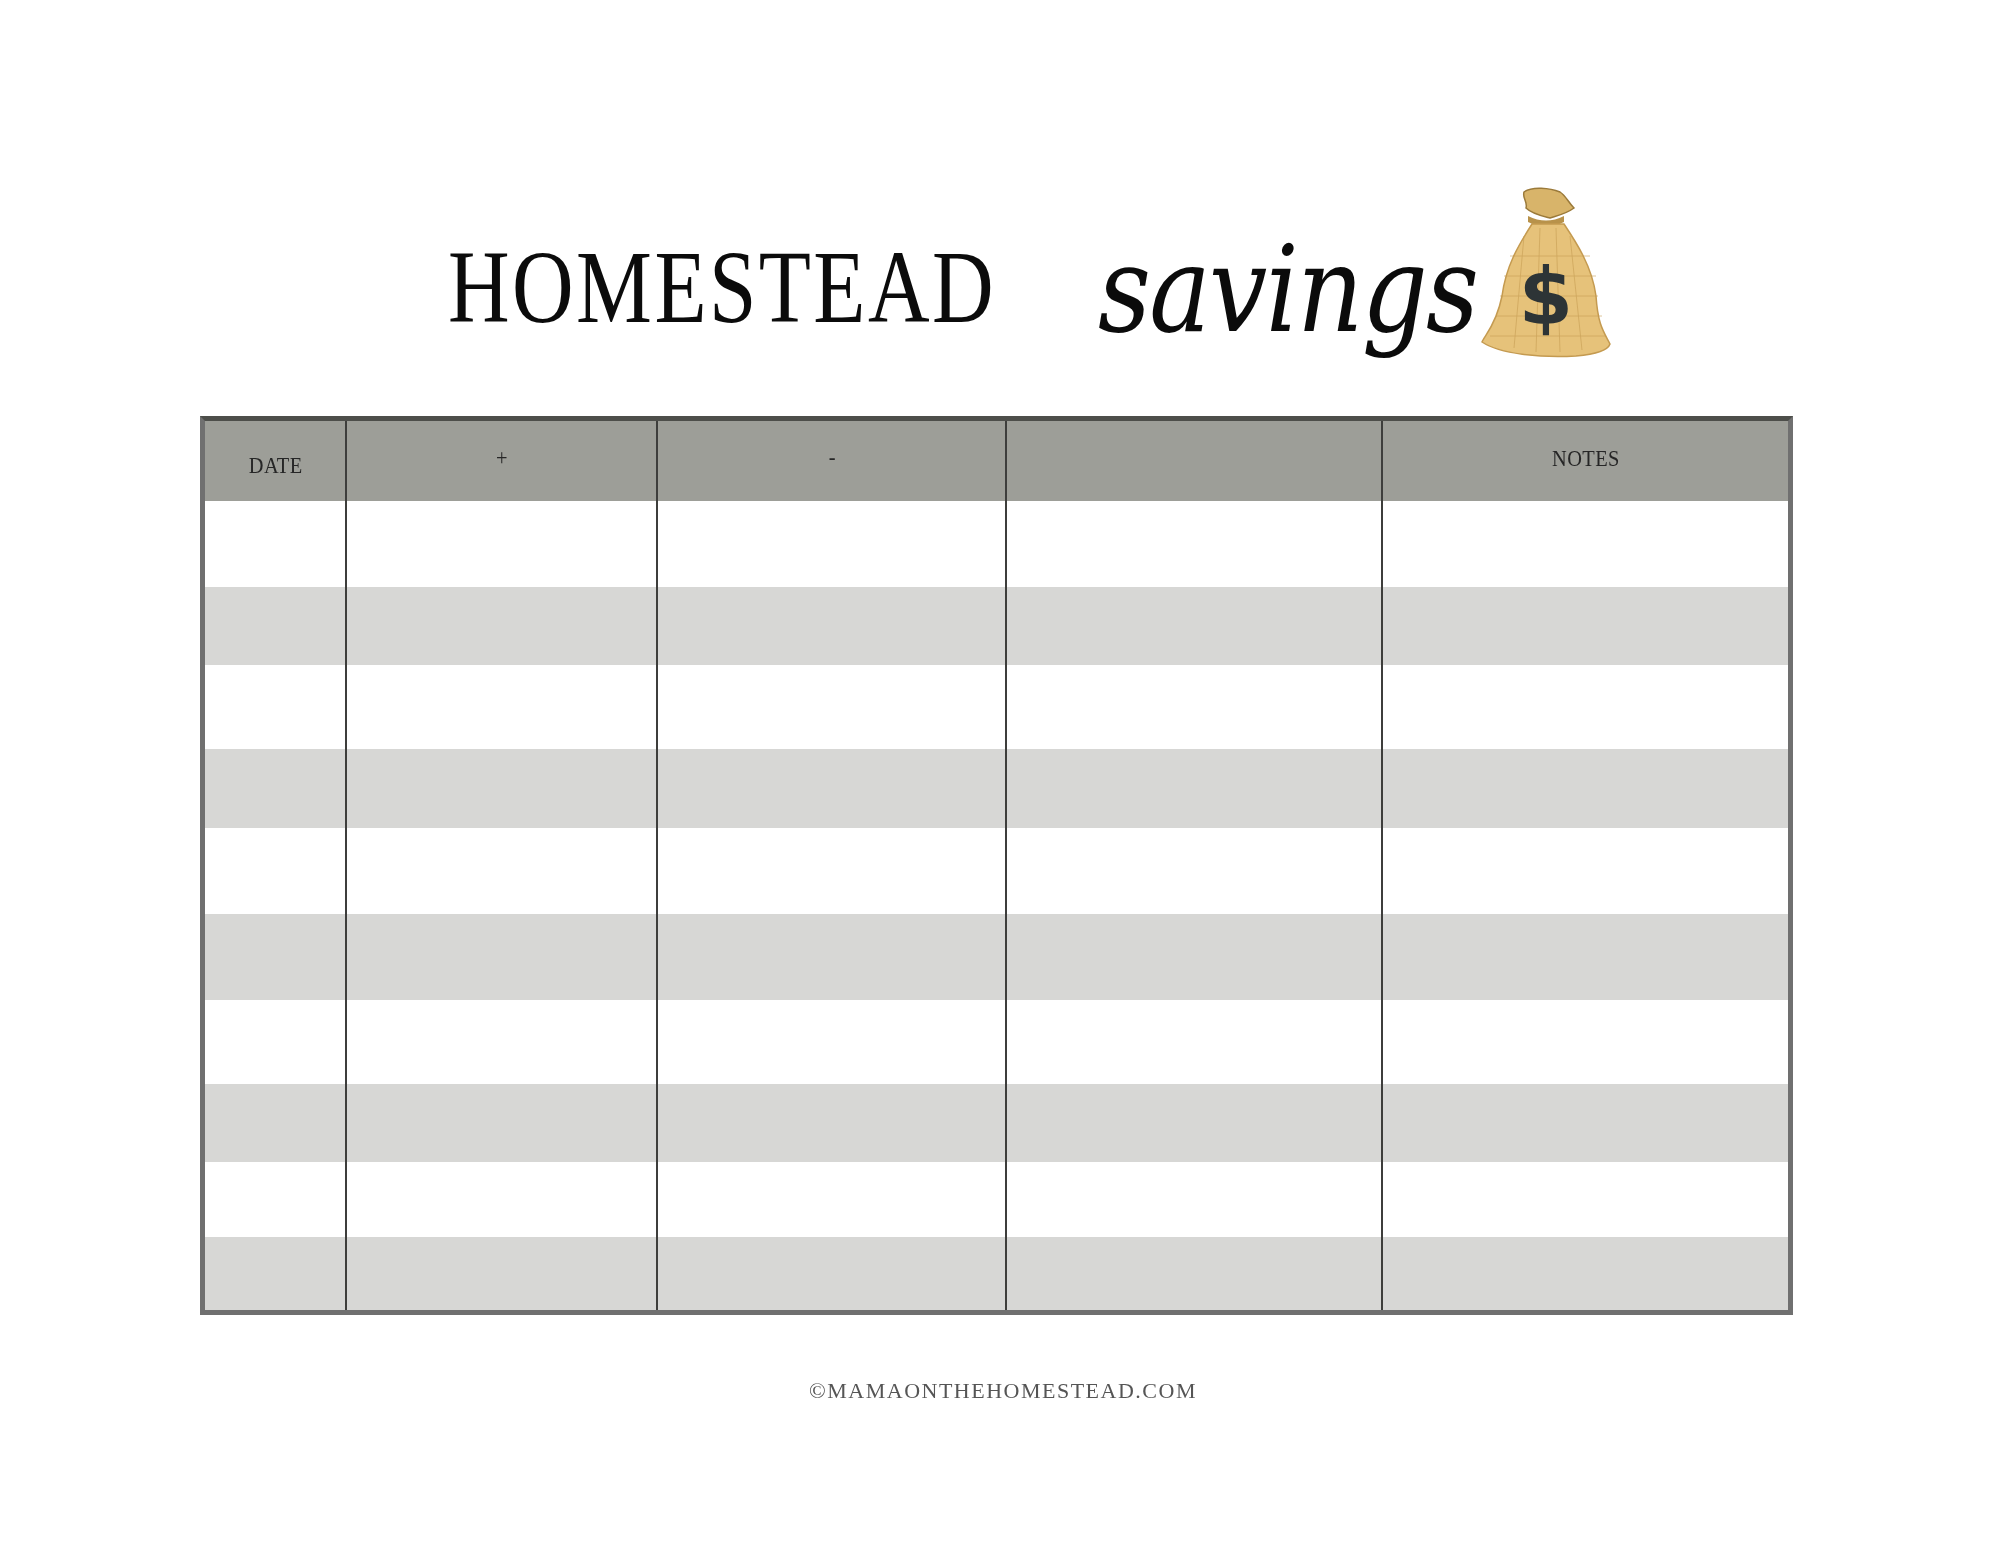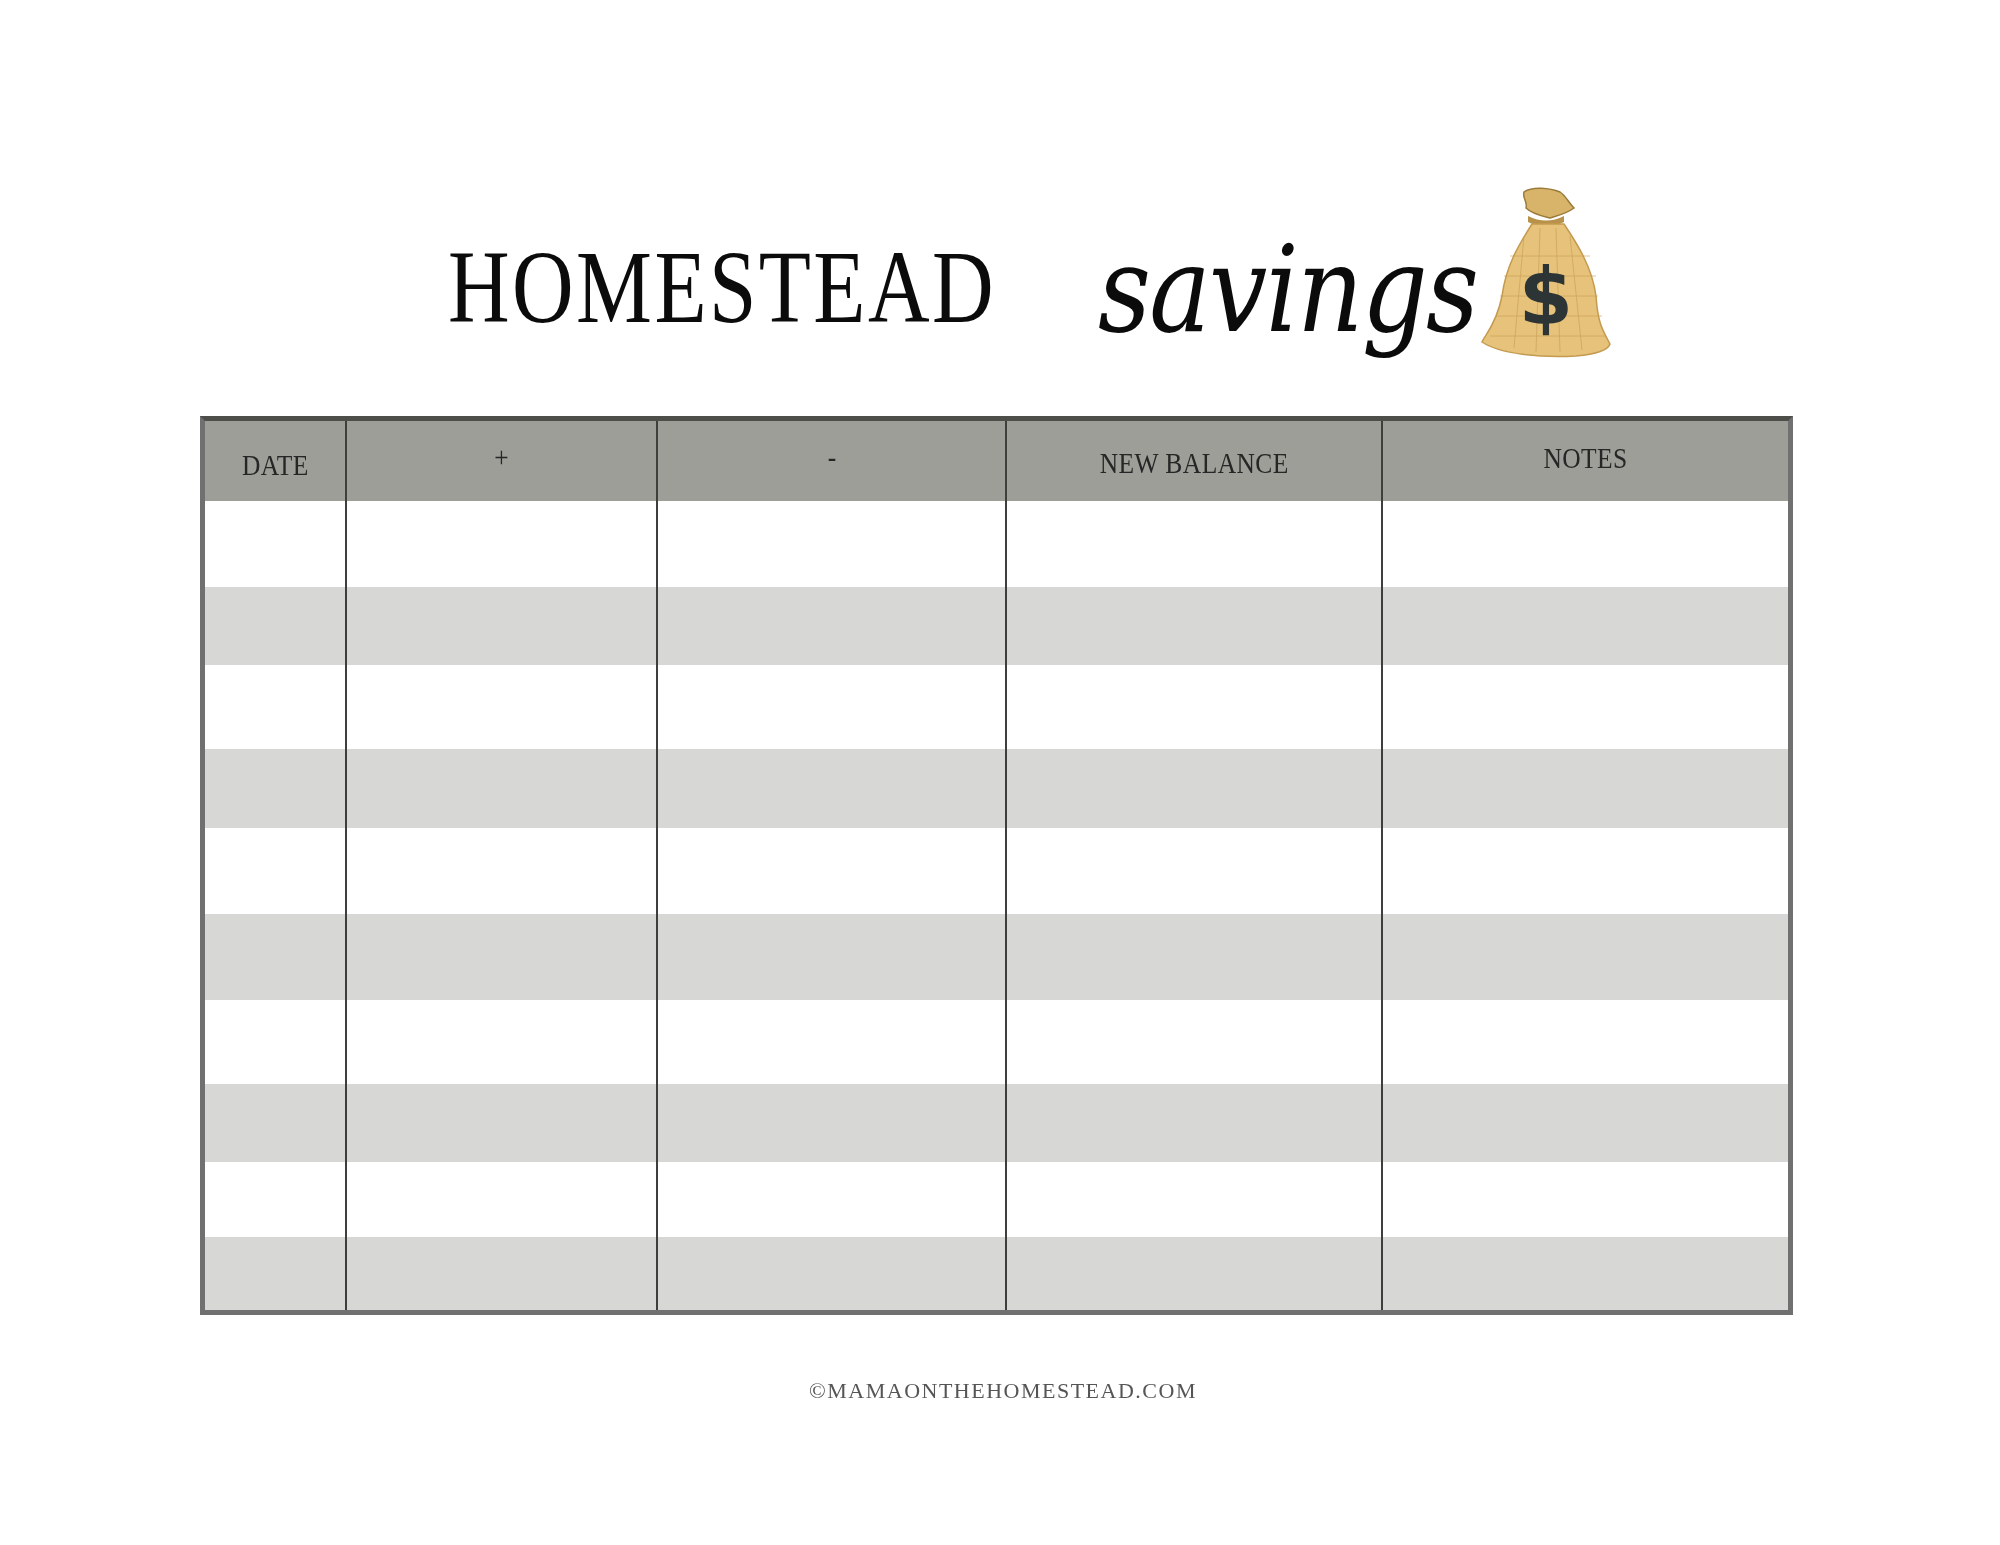--- a/index.html
+++ b/index.html
@@ -26,21 +26,21 @@
     box-sizing: border-box; border: 5px solid #707070; border-top-color: #4d4e4a;
     pointer-events: none;
   }
   .header-row {
     position: absolute; left: 200px; top: 416px; width: 1593px; height: 85px;
     background: #9d9e98; border-top: 5px solid #4d4e4a; box-sizing: border-box;
     border-left: 5px solid #4d4e4a; border-right: 5px solid #4d4e4a;
   }
   .hdr-cell {
     position: absolute; top: 0; height: 80px; display: flex; align-items: center; justify-content: center;
-    font-family: "Liberation Serif", serif; font-size: 30px; color: #262626; letter-spacing: 0.5px;
+    font-family: "Liberation Serif", serif; font-size: 24px; color: #262626; letter-spacing: 0.5px;
   }
   .hdr-cell span { display: inline-block; transform: scaleX(0.85); }
   .row { position: absolute; left: 205px; width: 1583px; }
   .row.white { background: #ffffff; }
   .row.gray { background: #d7d7d5; }
   .vline { position: absolute; top: 416px; width: 2px; height: 897px; background: #3e3e3c; }
 
   .footer {
     position: absolute; left: 0; width: 2000px; top: 1378px; text-align: center;
     font-family: "Liberation Serif", serif; font-size: 22px; letter-spacing: 1.5px; color: #555555; margin-left: 6px;
@@ -94,23 +94,20 @@
   <div class="header-row">
     <div class="hdr-cell" style="left:0;width:141px;top:4px;">
       <span>DATE</span>
     </div>
     <div class="hdr-cell" style="left:142px;width:310px;top:-4px;">
       <span>+</span>
     </div>
     <div class="hdr-cell" style="left:453px;width:348px;top:-4px;">
       <span>-</span>
     </div>
-    <div class="hdr-cell" style="left:802px;width:375px;top:2px;">
-      <span>NEW BALANCE</span>
-    </div>
     <div class="hdr-cell" style="left:1178px;width:405px;top:-3px;">
       <span>NOTES</span>
     </div>
   </div>
 
   <div class="vline" style="left:345px;"></div>
   <div class="vline" style="left:656px;"></div>
   <div class="vline" style="left:1005px;"></div>
   <div class="vline" style="left:1381px;"></div>
 

